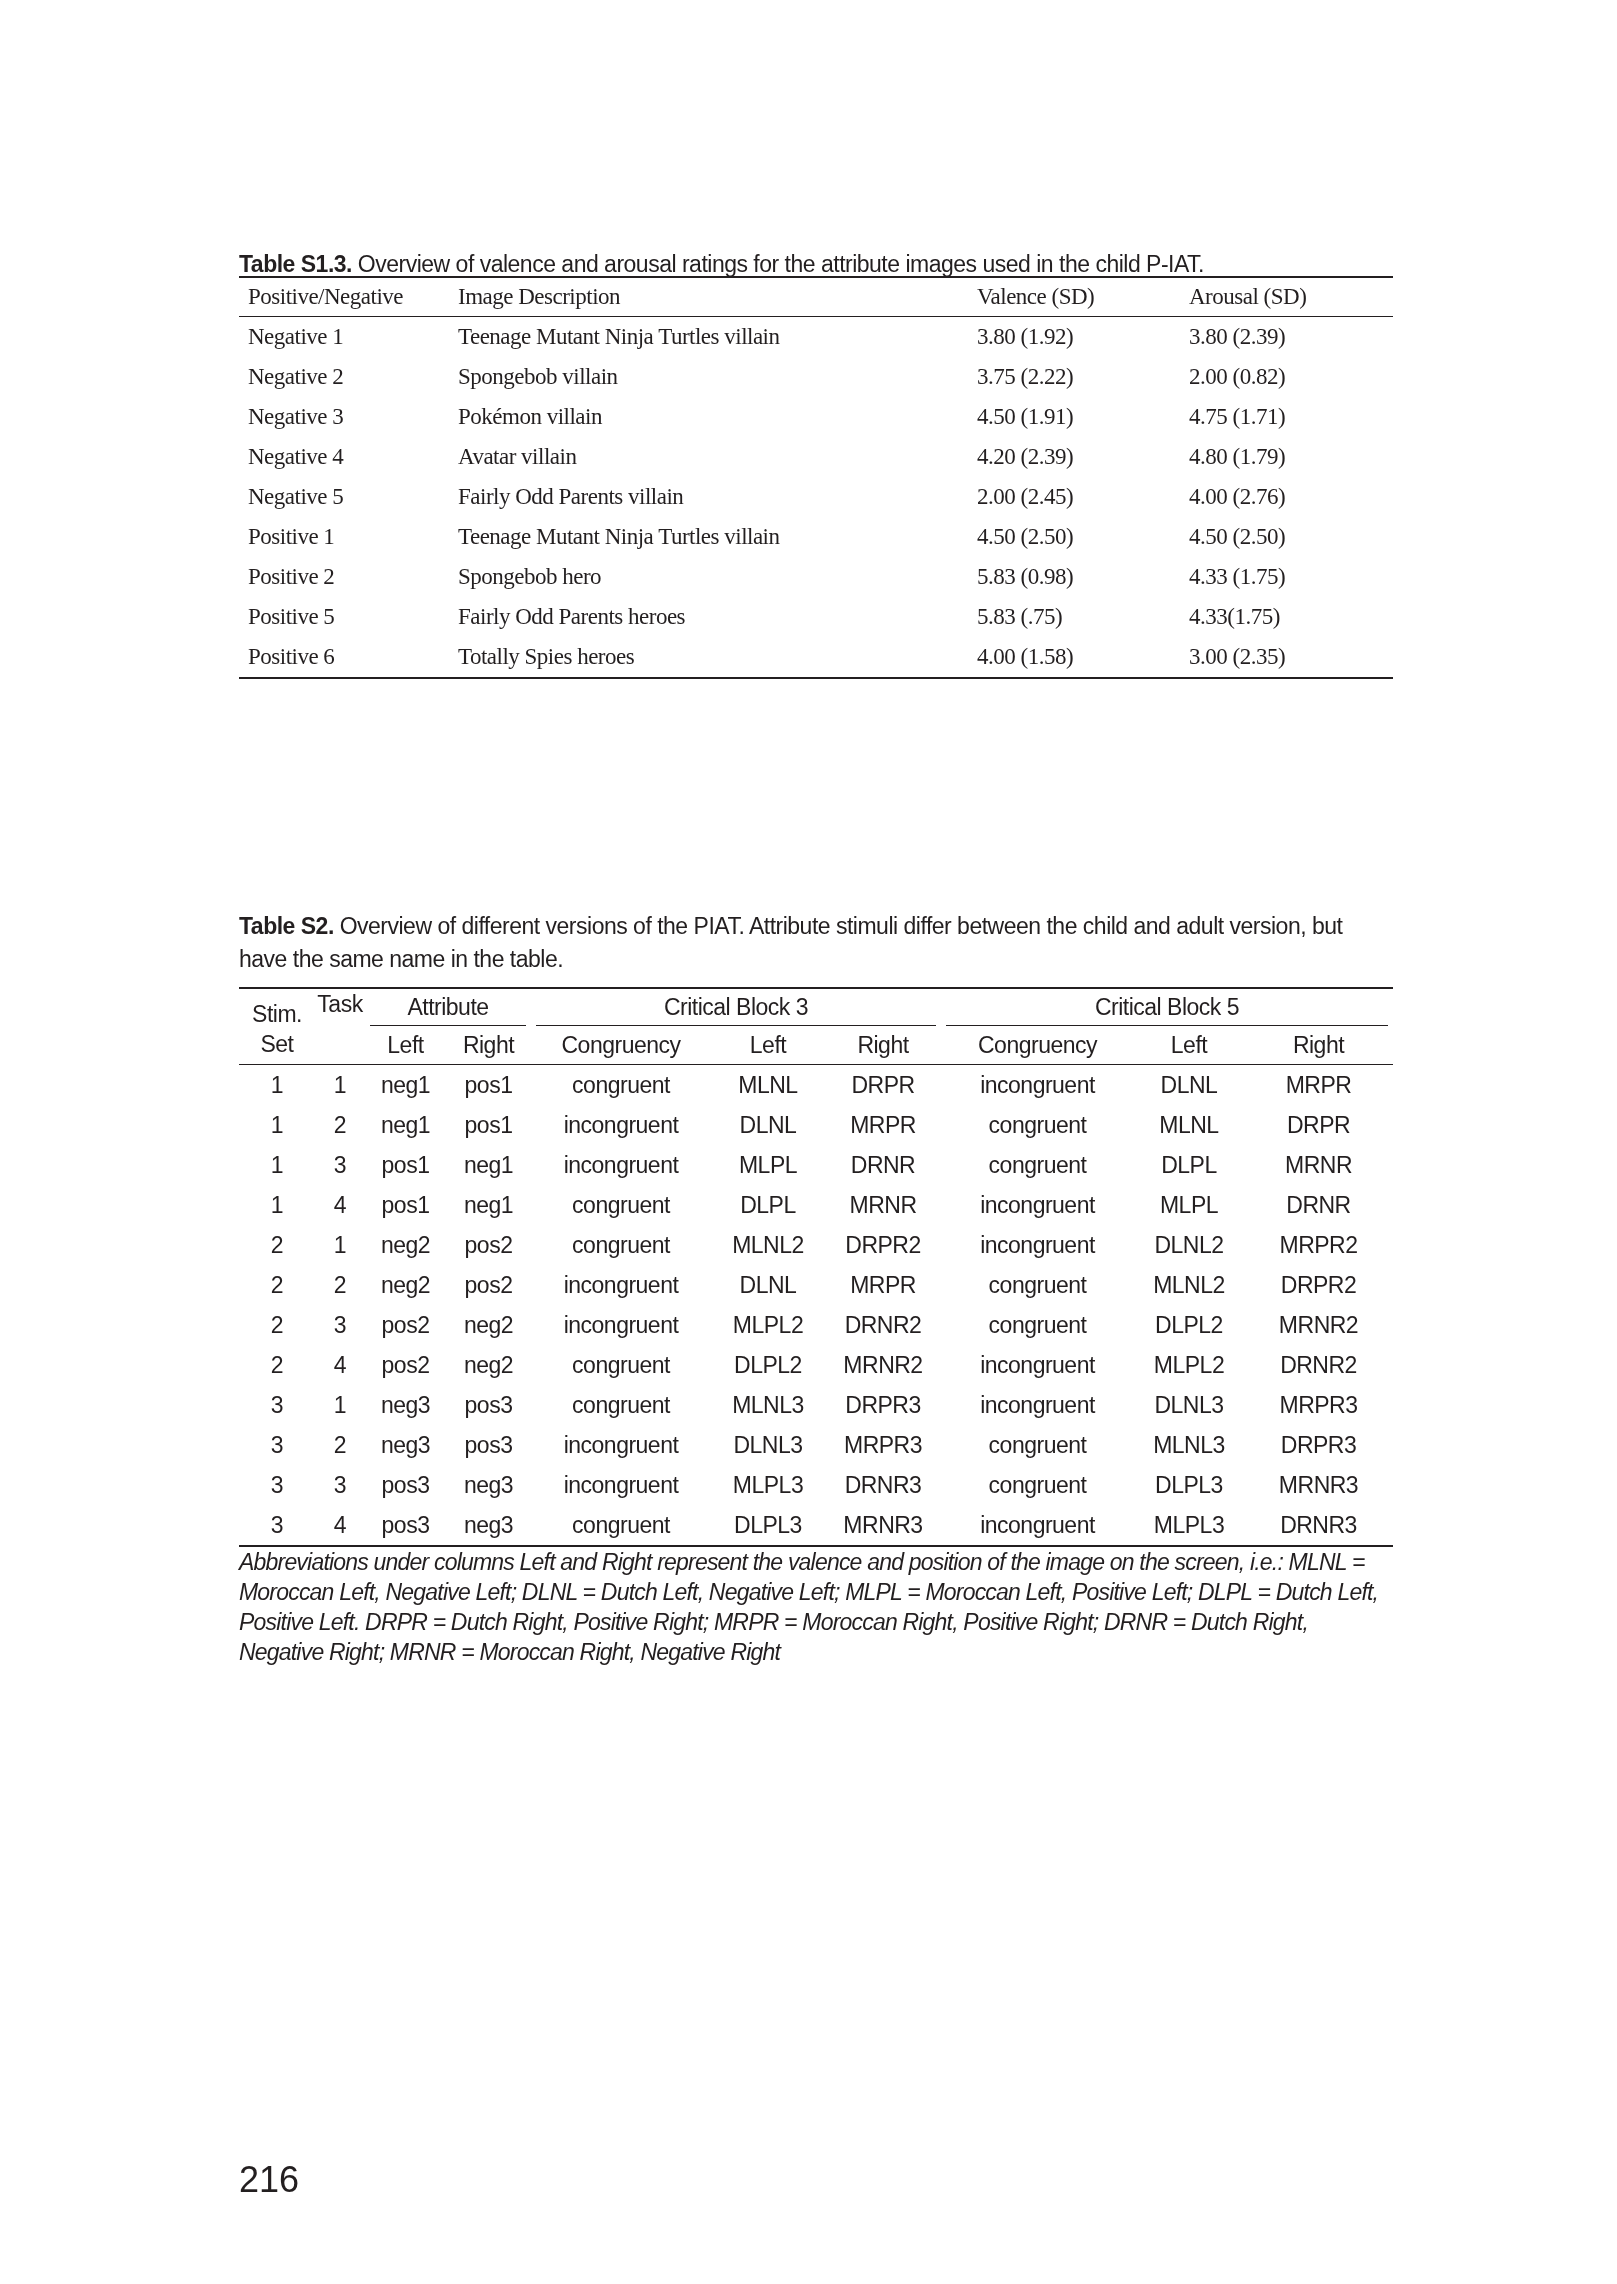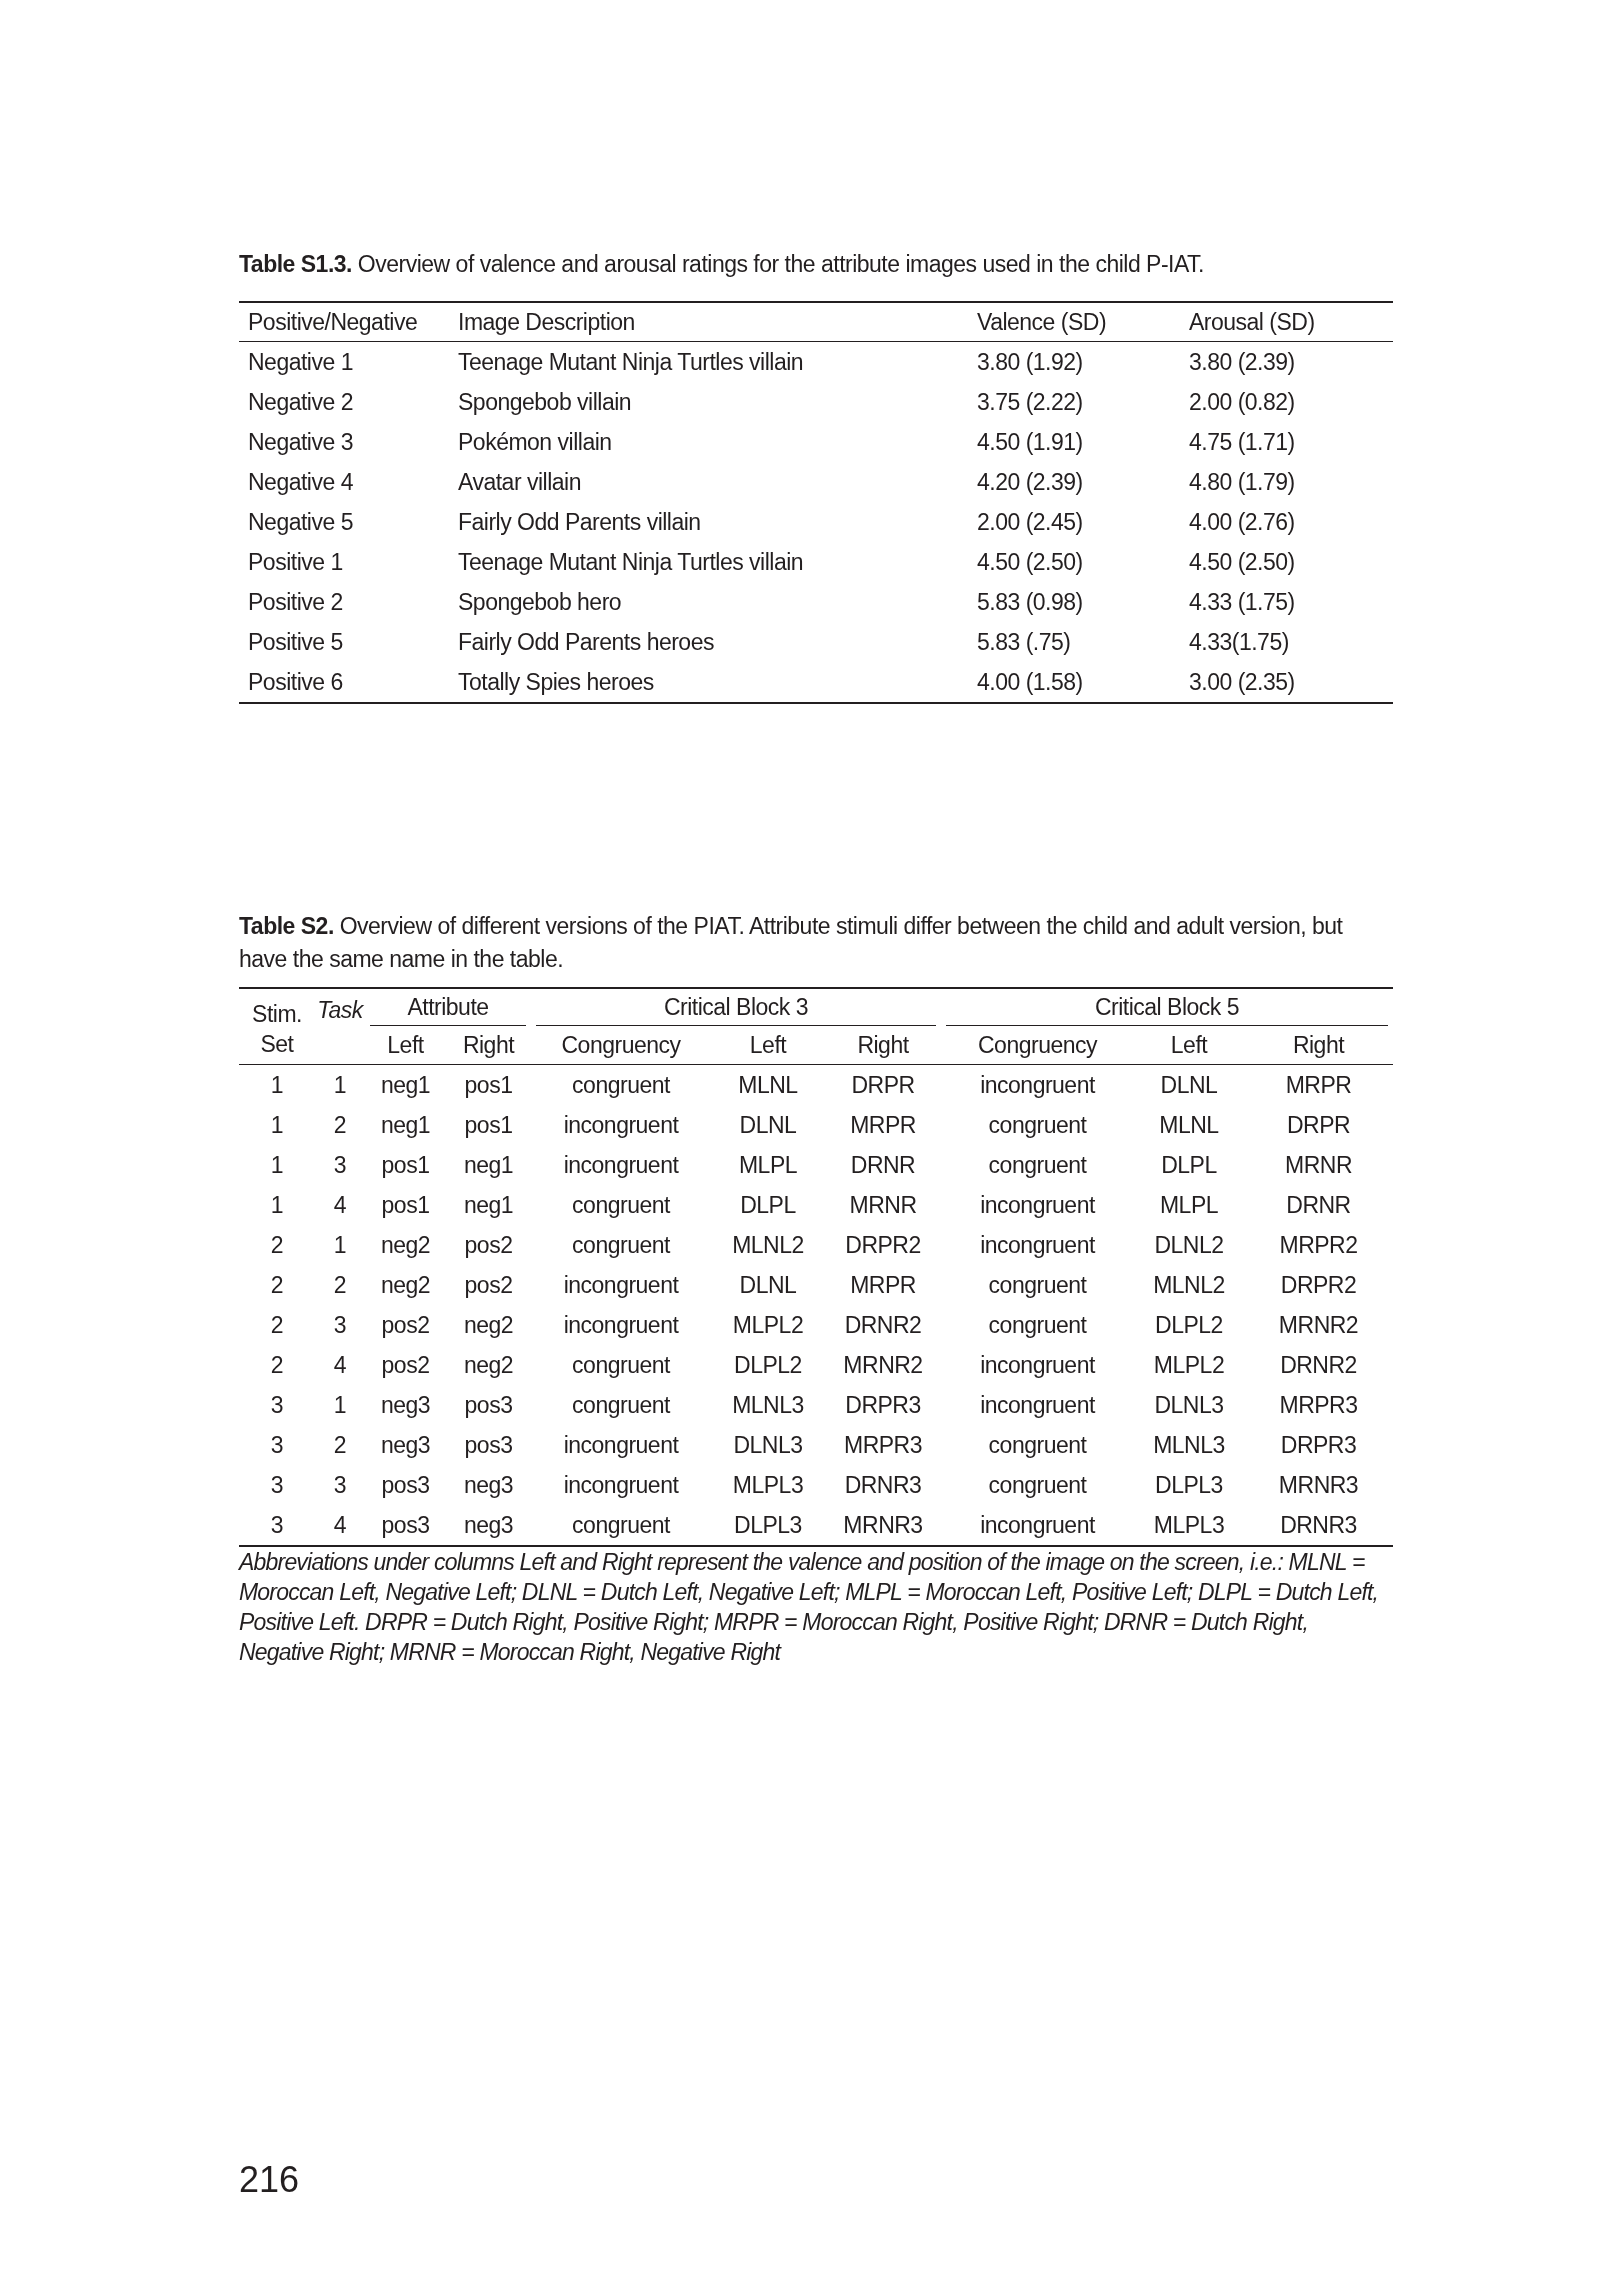--- a/index.html
+++ b/index.html
@@ -31,24 +31,25 @@
     
     #t1-caption { position: absolute; top: 248px; left: 0; width: 1154px; }
     table {
       border-collapse: collapse;
       width: 1154px;
       font-size: 23px;
       letter-spacing: -0.5px;
     }
     #table-s13 {
       position: absolute;
-      top: 301px;
+      top: 276px;
       left: 0;
       border-top: 2.3px solid #231f20;
       border-bottom: 2.3px solid #231f20;
+      font-family: Liberation Serif, serif;
     }
     #table-s13 th, #table-s13 td {
       text-align: left;
       font-weight: normal;
       height: 40px;
       padding: 0 0 0 9px;
       vertical-align: middle;
       white-space: nowrap;
     }
     #table-s13 thead th {
@@ -72,21 +73,21 @@
     #table-s2 th, #table-s2 td {
       text-align: center;
       font-weight: normal;
       padding: 0;
       white-space: nowrap;
       vertical-align: middle;
     }
     #table-s2 thead tr.h1 th { height: 38px; }
     #table-s2 thead tr.h2 th { height: 37px; border-bottom: 1.5px solid #231f20; }
     #table-s2 thead th.stim { vertical-align: top; padding-top: 10px; line-height: 30px; border-bottom: 1.5px solid #231f20; }
-    #table-s2 thead th.task { vertical-align: top; padding-top: 8px; border-bottom: 1.5px solid #231f20; font-style: italic; }
+    #table-s2 thead th.task { vertical-align: top; padding-top: 2px; border-bottom: 1.5px solid #231f20; }
     #table-s2 thead tr.h1 th.group span {
       display: block;
       margin: 0 4.6px;
       border-bottom: 1.5px solid #231f20;
       line-height: 35px;
     }
     #table-s2 tbody td { height: 40px; }
     #table-s2 col.s1 { width: 76px; }
     #table-s2 col.s2 { width: 50px; }
     #table-s2 col.s3 { width: 81px; }

